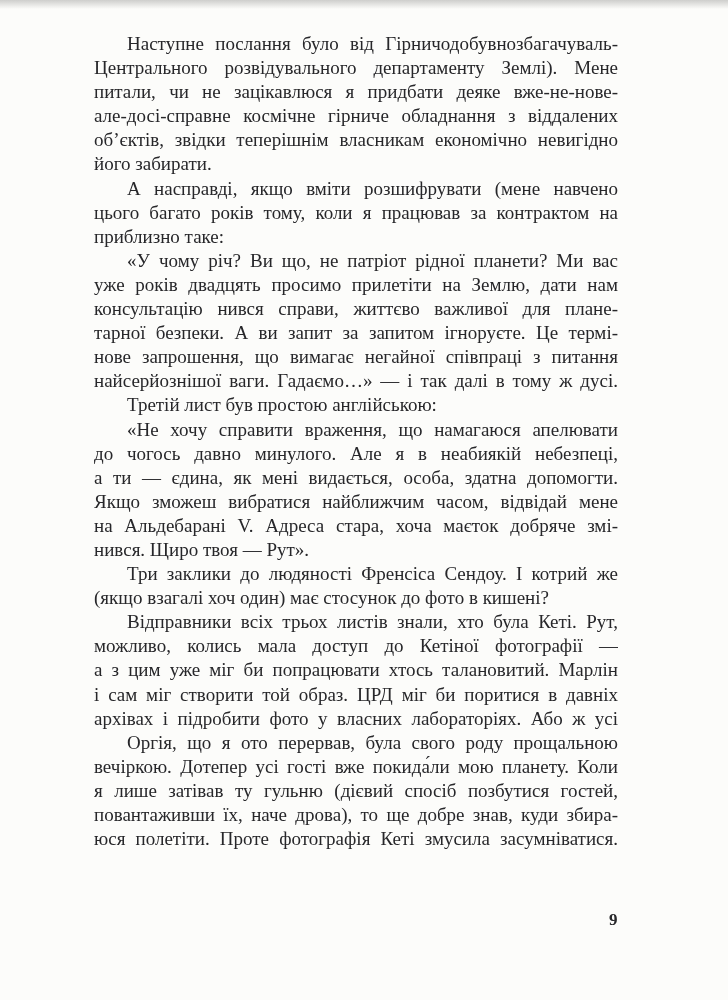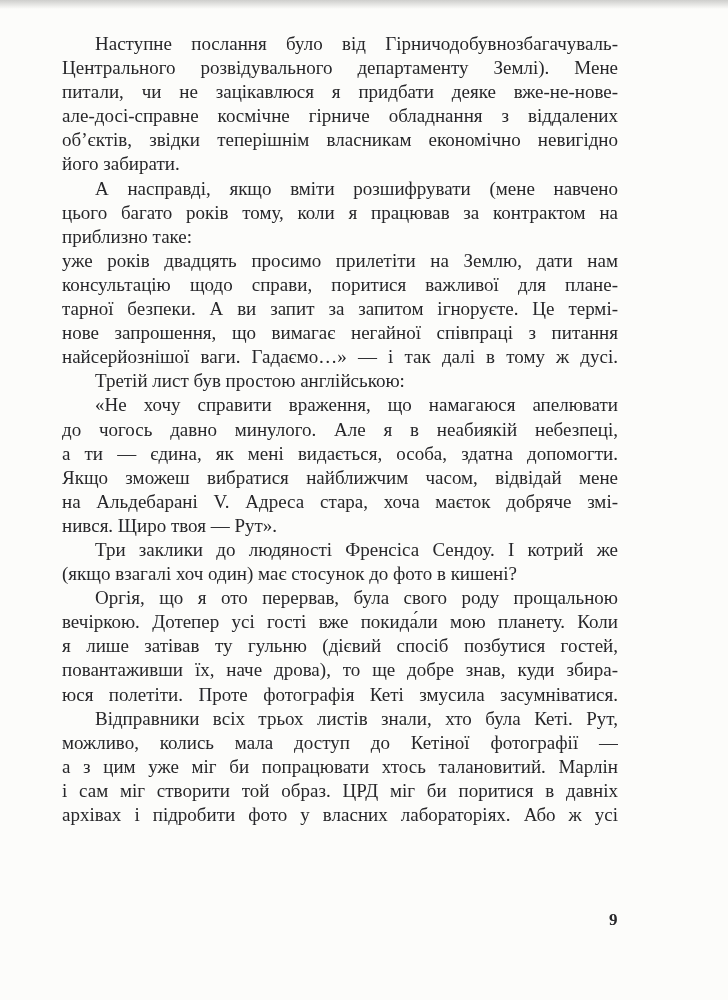--- a/index.html
+++ b/index.html
@@ -25,20 +25,21 @@
     position:absolute;left:62px;top:32px;width:556px;
     font-size:19px;line-height:24.1px;
     text-rendering:optimizeLegibility;
   }
   .para{margin:0;padding:0;}
   .line{
     text-align:justify;
     text-align-last:justify;
     overflow:hidden;
     height:24.1px;
+    margin-left:32px;
   }
   .line.first{text-indent:33px;}
   .line.last{text-align-last:left;}
   .it{}
   .page-number{
     position:absolute;left:62px;top:908px;width:556px;
     text-align:right;font-weight:700;font-size:17px;line-height:24px;
     letter-spacing:0.5px;
   }
 </style>
@@ -55,50 +56,51 @@
         <div class="line"><span>але-досі-справне космічне гірниче обладнання з віддалених</span></div>
         <div class="line"><span>об’єктів, звідки теперішнім власникам економічно невигідно</span></div>
         <div class="line last"><span>його забирати.</span></div>
       </div>
       <div class="para">
         <div class="line first"><span>А насправді, якщо вміти розшифрувати (мене навчено</span></div>
         <div class="line"><span>цього багато років тому, коли я працював за контрактом на</span></div>
         <div class="line last"><span>приблизно таке:</span></div>
       </div>
       <div class="para">
+        <div class="line first"><span>«У чому річ? Ви що, не патріот рідної планети? Ми вас</span></div>
         <div class="line"><span>уже років двадцять просимо прилетіти на Землю, дати нам</span></div>
-        <div class="line"><span>консультацію щодо справи, поритися важливої для плане-</span></div>
+        <div class="line"><span>консультацію нився справи, життєво важливої для плане-</span></div>
         <div class="line"><span>тарної безпеки. А ви запит за запитом ігноруєте. Це </span><span class="it">термі-</span></div>
         <div class="line"><span class="it">нове</span><span> запрошення, що вимагає негайної співпраці з питання</span></div>
         <div class="line"><span>найсерйознішої ваги. Гадаємо…» — і так далі в тому ж дусі.</span></div>
       </div>
       <div class="para">
         <div class="line first last"><span>Третій лист був простою англійською:</span></div>
       </div>
       <div class="para">
         <div class="line first"><span>«Не хочу справити враження, що намагаюся апелювати</span></div>
         <div class="line"><span>до чогось давно минулого. Але я в неабиякій небезпеці,</span></div>
         <div class="line"><span>а ти — єдина, як мені видається, особа, здатна допомогти.</span></div>
         <div class="line"><span>Якщо зможеш вибратися найближчим часом, відвідай мене</span></div>
         <div class="line"><span>на Альдебарані V. Адреса стара, хоча маєток добряче змі-</span></div>
         <div class="line last"><span>нився. Щиро твоя — Рут».</span></div>
       </div>
       <div class="para">
         <div class="line first"><span>Три заклики до людяності Френсіса Сендоу. І котрий же</span></div>
         <div class="line last"><span>(якщо взагалі хоч один) має стосунок до фото в кишені?</span></div>
       </div>
       <div class="para">
+        <div class="line first"><span>Відправники всіх трьох листів знали, хто була Кеті. Рут,</span></div>
+        <div class="line"><span>можливо, колись мала доступ до Кетіної фотографії —</span></div>
+        <div class="line"><span>а з цим уже міг би попрацювати хтось талановитий. Марлін</span></div>
+        <div class="line"><span>і сам міг створити той образ. ЦРД міг би поритися в давніх</span></div>
+        <div class="line"><span>архівах і підробити фото у власних лабораторіях. Або ж усі</span></div>
+      </div>
+      <div class="para">
         <div class="line first"><span>Оргія, що я ото перервав, була свого роду прощальною</span></div>
         <div class="line"><span>вечіркою. Дотепер усі гості вже покида́ли мою планету. Коли</span></div>
         <div class="line"><span>я лише затівав ту гульню (дієвий спосіб позбутися гостей,</span></div>
         <div class="line"><span>повантаживши їх, наче дрова), то ще добре знав, куди збира-</span></div>
         <div class="line"><span>юся полетіти. Проте фотографія Кеті змусила засумніватися.</span></div>
       </div>
-      <div class="para">
-        <div class="line first"><span>Відправники всіх трьох листів знали, хто була Кеті. Рут,</span></div>
-        <div class="line"><span>можливо, колись мала доступ до Кетіної фотографії —</span></div>
-        <div class="line"><span>а з цим уже міг би попрацювати хтось талановитий. Марлін</span></div>
-        <div class="line"><span>і сам міг створити той образ. ЦРД міг би поритися в давніх</span></div>
-        <div class="line"><span>архівах і підробити фото у власних лабораторіях. Або ж усі</span></div>
-      </div>
     </main>
   <div class="page-number">9</div>
 </div>
 
 </body></html>

